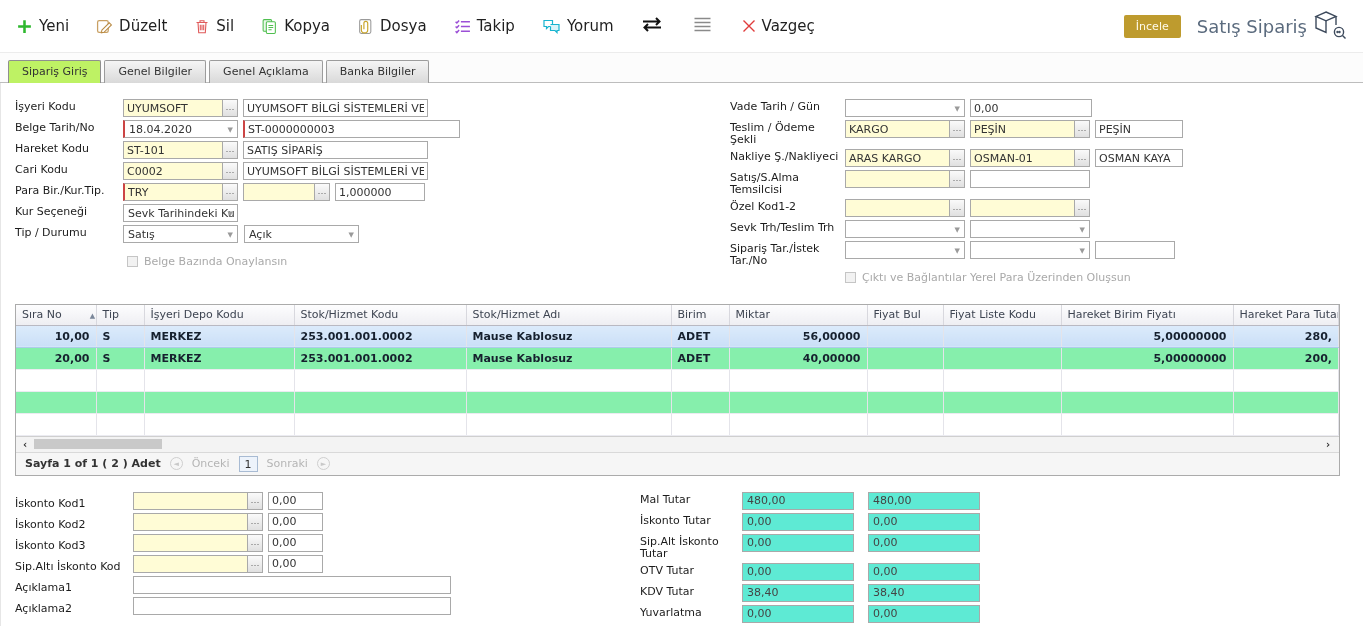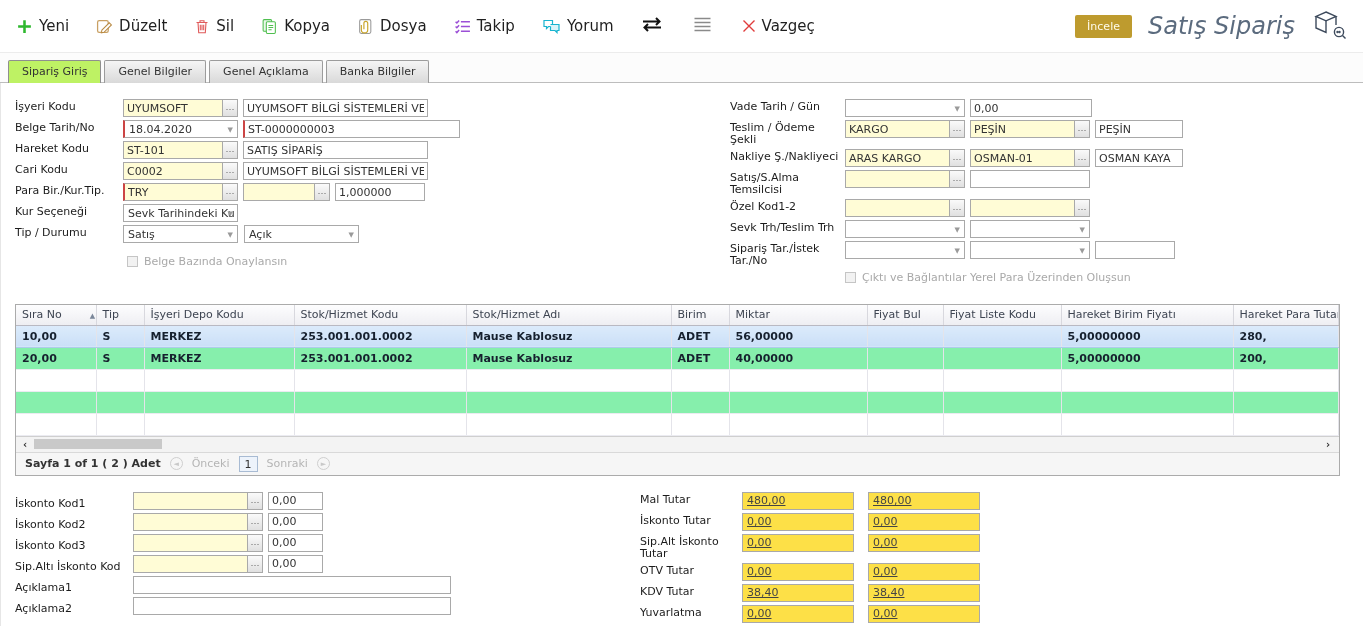--- a/index.html
+++ b/index.html
@@ -6,21 +6,21 @@
   html,body { width:1363px; height:634px; overflow:hidden; background:#fff;
     font-family:"DejaVu Sans","Liberation Sans",sans-serif; font-size:11px; color:#333; }
 
   
   .toolbar { display:flex; align-items:center; height:53px; padding:0 16px; border-bottom:1px solid #ececec; background:#fff; }
   .tbtn { display:flex; align-items:center; gap:6px; margin-right:27px; cursor:pointer; color:#1f1f1f; font-size:15px; white-space:nowrap; }
   .tbtn svg { display:block; }
   .iconbtn { margin-right:30px; cursor:pointer; }
   .spacer { flex:1; }
   .incele-btn { background:#be9b2e; color:#fffbea; padding:5px 12px; border-radius:2px; font-size:11px; margin-right:16px; cursor:pointer; }
-  .app-title { font-size:24px; color:#5b6b7e; margin-right:18px; white-space:nowrap;font-style:italic; }
+  .app-title { font-size:18px; color:#5b6b7e; margin-right:6px; white-space:nowrap; }
 
   
   .tabstrip { display:flex; padding:7px 0 0 8px; border-bottom:1px solid #bdbdbd; background:#fcfcfc; }
   .tab { padding:4px 13px 4px 13px; border:1px solid #9c9c9c; border-bottom:none; background:linear-gradient(#f5f5f5,#d9d9d9);
          margin-right:3px; border-radius:2px 2px 0 0; color:#333; margin-bottom:-1px; cursor:pointer; }
   .tab.active { background:#bef264; border-color:#8f8f8f; padding-bottom:5px; }
 
   
   .panel { padding:16px 0 0 14px; border-left:1px solid #e6e6e6; }
   .form-area { display:flex; }
@@ -43,21 +43,21 @@
 
   
   .grid-wrap { margin:12px 24px 0 0; border:1px solid #ababab; width:1325px; }
   table { border-collapse:collapse; width:100%; table-layout:fixed; }
   th { background:linear-gradient(#fdfdfe,#eeeef2); border-right:1px solid #d8d8de; border-bottom:1px solid #b9b9c2;
        font-weight:normal; color:#3e4552; text-align:left; padding:3px 6px; height:20px; white-space:nowrap; overflow:hidden; }
   td { border-right:1px solid #e4e4ea; border-bottom:1px solid #ebebf1; padding:3px 6px; height:22px;
        font-weight:bold; color:#16202e; white-space:nowrap; overflow:hidden; }
   tr.sel td { background:linear-gradient(#dcebfb,#cadff7); border-bottom-color:#aecbea; }
   tr.alt td { background:#86efac; }
-  .num { }
+  .num { text-align:right; }
   .sort { display:inline-block; margin-left:28px; }
   .sort::after { content:"▲"; font-size:7px; color:#7a8699; }
 
   .hscroll { height:16px; background:#f3f3f3; border-top:1px solid #cfcfcf; display:flex; align-items:center; position:relative; }
   .harrow { width:18px; text-align:center; color:#333; font-weight:bold; font-size:10px; cursor:pointer; }
   .harrow.right { position:absolute; right:2px; }
   .hthumb { width:128px; height:10px; background:#c9c9c9; cursor:pointer; }
 
   .pager { height:23px; background:#f6f6f6; border-top:1px solid #d9d9d9; display:flex; align-items:center; padding:0 9px; gap:9px; }
   .pager .summary { font-weight:bold; color:#333; }
@@ -70,21 +70,21 @@
 
   
   .bottom { display:flex; margin-top:16px; }
   .bcol-left { width:625px; }
   .brow { display:flex; align-items:flex-end; margin-bottom:3px; min-height:18px; }
   .blabel { width:118px; padding-top:2px; color:#1c1c1c; line-height:12px; }
   .bcol-right { flex:1; }
   .trow { display:flex; align-items:flex-start; margin-bottom:3px; min-height:18px; }
   .tlabel { width:102px; padding-top:2px; color:#1c1c1c; line-height:12px; padding-right:4px; }
   .tinp { width:112px; height:18px; border:1px solid #a9a9a9; margin-right:14px; padding:1px 4px; color:#444;
-          font:11px "DejaVu Sans","Liberation Sans",sans-serif; background:#fde047;text-decoration:underline; }
+          font:11px "DejaVu Sans","Liberation Sans",sans-serif; background:#5eead4; }
   .wide { width:318px; }
 </style>
 </head>
 <body>
 
 <div class="toolbar">
   <div class="tbtn">
     <span>
         <svg width="17" height="17" viewBox="0 0 16 16">
           <path d="M6.8 2h2.4v4.8H14v2.4H9.2V14H6.8V9.2H2V6.8h4.8z" fill="#2eb82e"></path>

